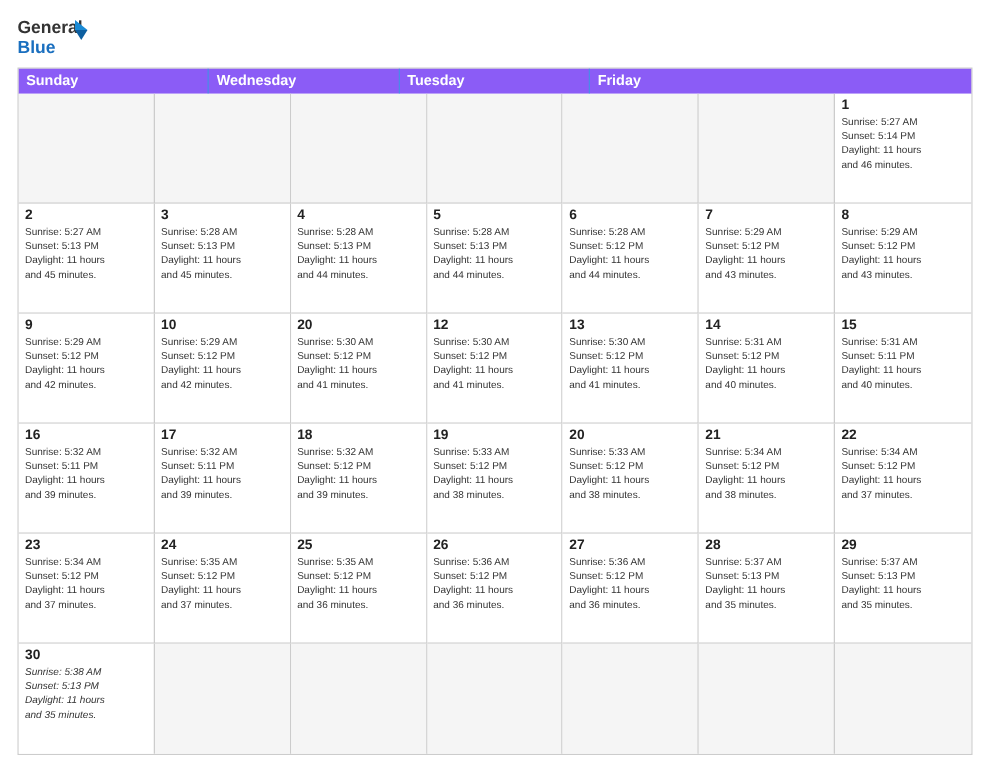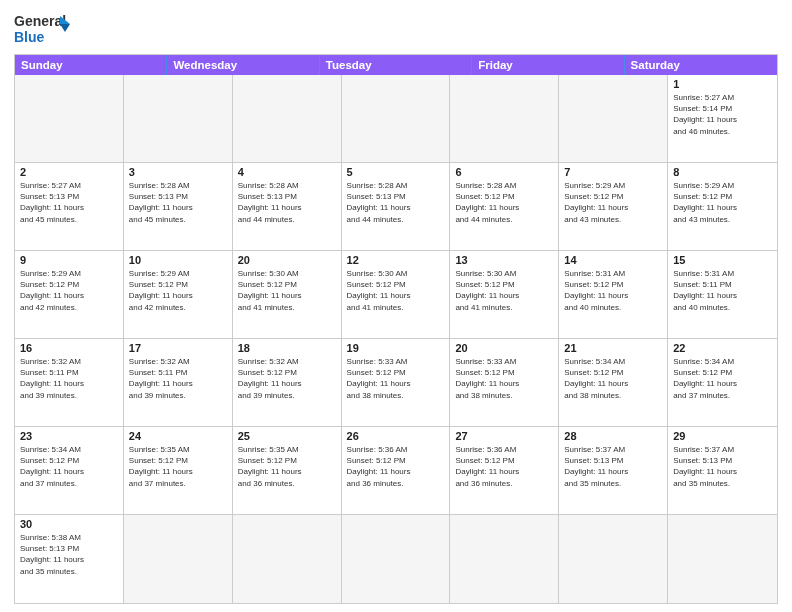--- a/index.html
+++ b/index.html
@@ -111,21 +111,20 @@
       <div class="subtitle"></div>
     </div>
   </div>
 
   <div class="calendar">
     <div class="cal-header">
     <div class="cal-header-cell">Sunday</div>
         <div class="cal-header-cell">Wednesday</div>
         <div class="cal-header-cell">Tuesday</div>
         <div class="cal-header-cell">Friday</div>
-        <div class="cal-header-cell">Saturday</div>
       </div>
     <div class="cal-body">
     <div class="cal-cell empty"></div>
         <div class="cal-cell empty"></div>
         <div class="cal-cell empty"></div>
         <div class="cal-cell empty"></div>
         <div class="cal-cell empty"></div>
         <div class="cal-cell empty"></div>
         <div class="cal-cell">
           <span class="day-num">1</span>
@@ -325,21 +324,21 @@
         </div>
         <div class="cal-cell">
           <span class="day-num">29</span>
           <div class="cell-info" style="white-space: pre-line;">Sunrise: 5:37 AM
 Sunset: 5:13 PM
 Daylight: 11 hours
 and 35 minutes.</div>
         </div>
         <div class="cal-cell last-row">
           <span class="day-num">30</span>
-          <div class="cell-info" style="white-space: pre-line;">Sunrise: 5:38 AM
+          <div class="cell-info" style="white-space: pre-line; font-style: italic;">Sunrise: 5:38 AM
 Sunset: 5:13 PM
 Daylight: 11 hours
 and 35 minutes.</div>
         </div>
         <div class="cal-cell empty last-row"></div>
         <div class="cal-cell empty last-row"></div>
         <div class="cal-cell empty last-row"></div>
         <div class="cal-cell empty last-row"></div>
         <div class="cal-cell empty last-row"></div>
         <div class="cal-cell empty last-row"></div>

